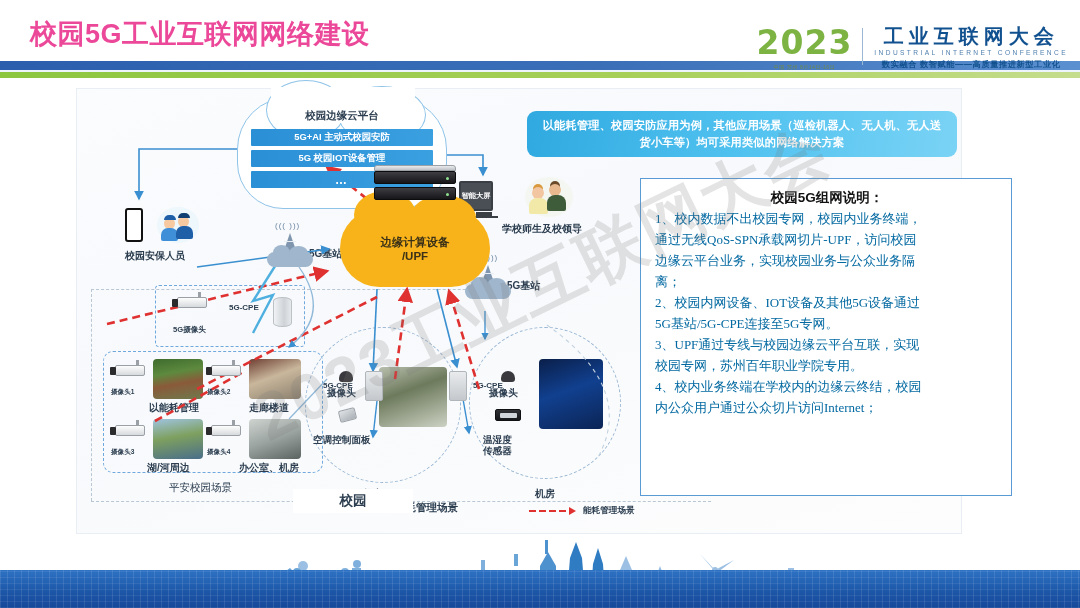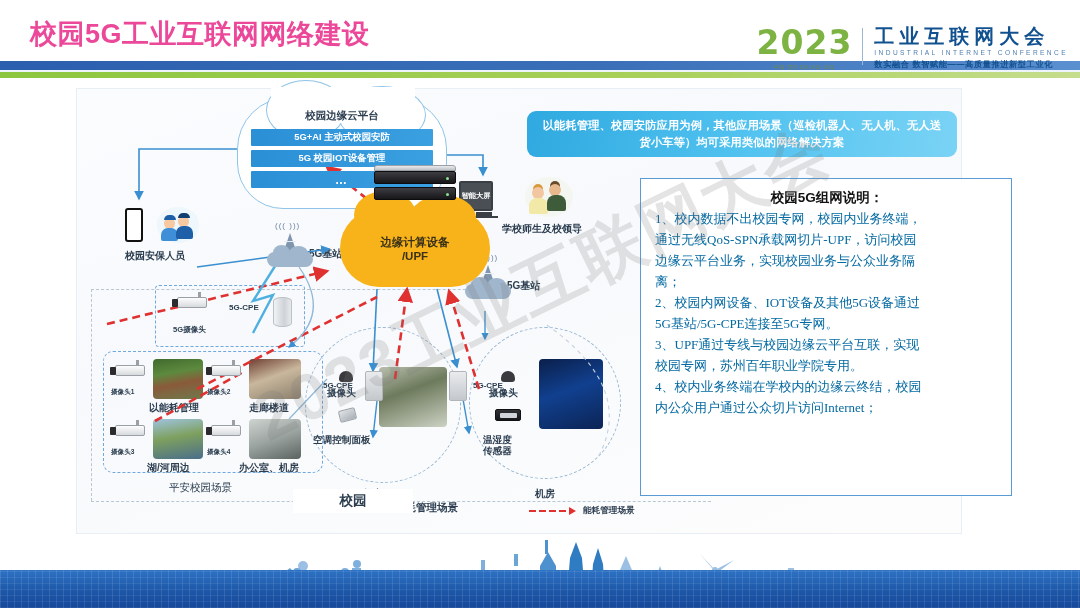--- a/index.html
+++ b/index.html
@@ -32,21 +32,21 @@
 
   
   .conf-logo { position: absolute; right: 12px; top: 26px; display: flex; align-items: flex-start; }
   .conf-left { text-align: center; padding-right: 10px; }
   .conf-2023 {
     font-size: 33px; font-weight: 700; color: #7cb342;
     letter-spacing: 1px; line-height: 1; font-family: "DejaVu Sans", sans-serif;
   }
   .conf-date { font-size: 5.2px; color: #6f8a4a; letter-spacing: .4px; margin-top: 5px; white-space: nowrap; }
   .conf-sep { width: 1px; background: #9ab7d6; align-self: stretch; margin: 2px 0 6px 0; }
-  .conf-right { padding-left: 11px; text-align: left; }
+  .conf-right { padding-left: 11px; text-align: center; }
   .conf-cn {
     font-size: 20px; font-weight: 700; color: #12518f;
     letter-spacing: 5px; line-height: 1.05; white-space: nowrap;
   }
   .conf-en {
     font-size: 6.6px; color: #4f7fae; letter-spacing: 2.4px;
     margin-top: 2px; white-space: nowrap;
   }
   .conf-tag {
     font-size: 8.2px; color: #12518f; font-weight: 700;

